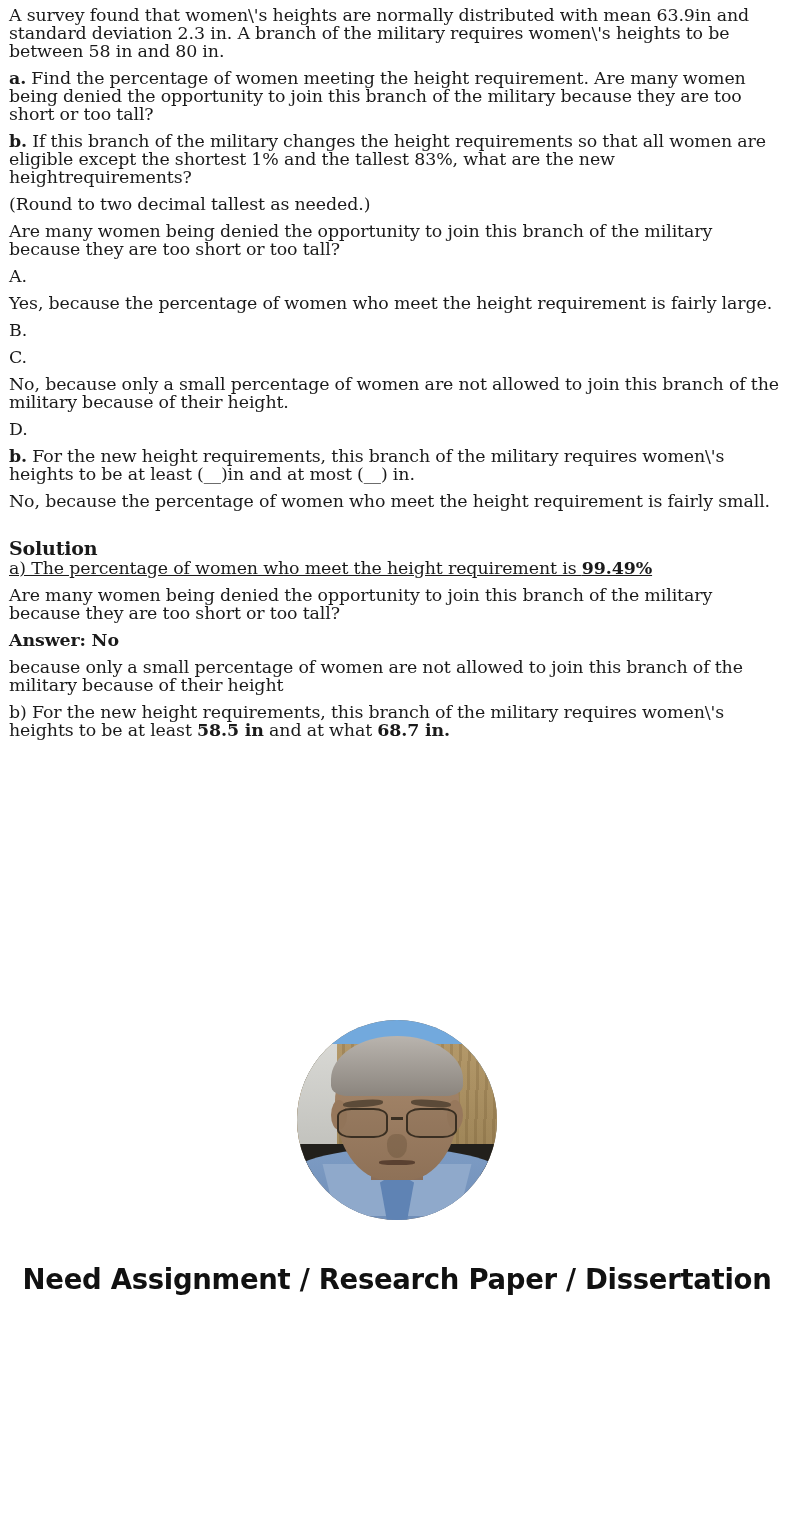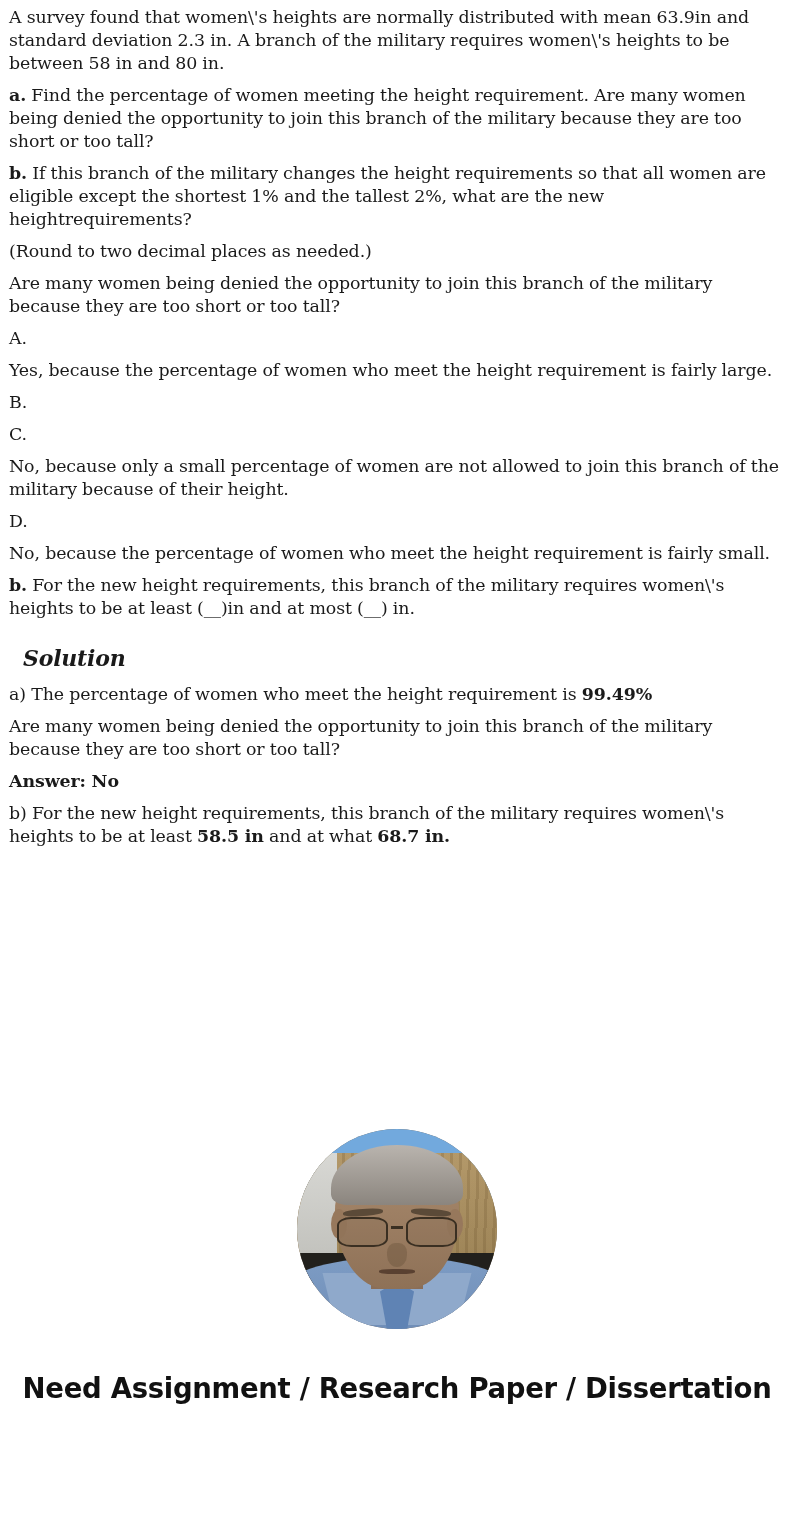--- a/index.html
+++ b/index.html
@@ -22,45 +22,45 @@
     position: relative;
   }
   
   .qa-block {
     padding-top: 6px;
   }
   p.line {
     margin: 0 0 0 0;
     padding: 0;
     font-size: 17.4px;
-    line-height: 23px;
+    line-height: 18px;
     letter-spacing: -0.1px;
     word-spacing: -0.2px;
   }
   p.line + p.line {
     margin-top: 9px;
   }
   .b {
     font-weight: bold;
   }
   
   h2.solution-heading {
-    font-size: 22px;
+    font-size: 19px;
     line-height: 22px;
     font-weight: bold;
-    margin: 14px;
+    margin: 0;
     padding: 0;
     letter-spacing: -0.2px;
-    font-style: italic;
   }
   .solution-gap {
     margin-top: 27px;
   }
   .after-heading {
     margin-top: 16px;
+    text-decoration: underline;
   }
   
   .avatar-wrap {
     width: 100%;
     display: flex;
     justify-content: center;
     margin-top: 281px;
   }
   .avatar {
     width: 200px;
@@ -241,52 +241,53 @@
 <body>
 
 <div class="page">
 
   <div class="qa-block">
 
     <p class="line"><span>A survey found that women\'s heights are normally distributed with mean 63.9in and standard deviation 2.3 in. A branch of the military requires women\'s heights to be between 58 in and 80 in.</span></p>
 
     <p class="line"><span class="b">a.</span> <span>Find the percentage of women meeting the height requirement. Are many women being denied the opportunity to join this branch of the military because they are too short or too tall?</span></p>
 
-    <p class="line"><span class="b">b.</span> <span>If this branch of the military changes the height requirements so that all women are eligible except the shortest 1% and the tallest 2%, what are the new heightrequirements?</span></p>
-
-
-    <p class="line">(Round to two decimal places as needed.)</p>
+    <p class="line"><span class="b">b.</span> <span>If this branch of the military changes the height requirements so that all women are eligible except the shortest 1% and the tallest 83%, what are the new heightrequirements?</span></p>
+
+
+    <p class="line">(Round to two decimal tallest as needed.)</p>
 
     <p class="line">Are many women being denied the opportunity to join this branch of the military because they are too short or too tall?</p>
 
     <p class="line">A.</p>
     <p class="line">Yes, because the percentage of women who meet the height requirement is fairly large.</p>
 
     <p class="line">B.</p>
 
     <p class="line">C.</p>
     <p class="line">No, because only a small percentage of women are not allowed to join this branch of the military because of their height.</p>
 
     <p class="line">D.</p>
+    <p class="line"><span class="b">b.</span> <span>For the new height requirements, this branch of the military requires women\'s heights to be at least (__)in and at most (__) in.</span></p>
+
     <p class="line">No, because the percentage of women who meet the height requirement is fairly small.</p>
 
-    <p class="line"><span class="b">b.</span> <span>For the new height requirements, this branch of the military requires women\'s heights to be at least (__)in and at most (__) in.</span></p>
-
   </div>
 
   <div class="solution-gap">
 
     <h2 class="solution-heading">Solution</h2>
 
     <p class="line after-heading"><span>a) The percentage of women who meet the height requirement is </span><span class="b">99.49%</span></p>
 
     <p class="line">Are many women being denied the opportunity to join this branch of the military because they are too short or too tall?</p>
 
     <p class="line"><span class="b">Answer: No</span></p>
 
+    <p class="line">because only a small percentage of women are not allowed to join this branch of the military because of their height</p>
 
     <p class="line"><span>b) For the new height requirements, this branch of the military requires women\'s heights to be at least </span><span class="b">58.5 in</span><span> and at what </span><span class="b">68.7 in.</span></p>
   </div>
 
   <div class="avatar-wrap">
     <div class="avatar">
       <div class="ph-sky"></div>
       <div class="ph-wall"></div>
       <div class="ph-wall-left"></div>
       <div class="ph-dark"></div>

